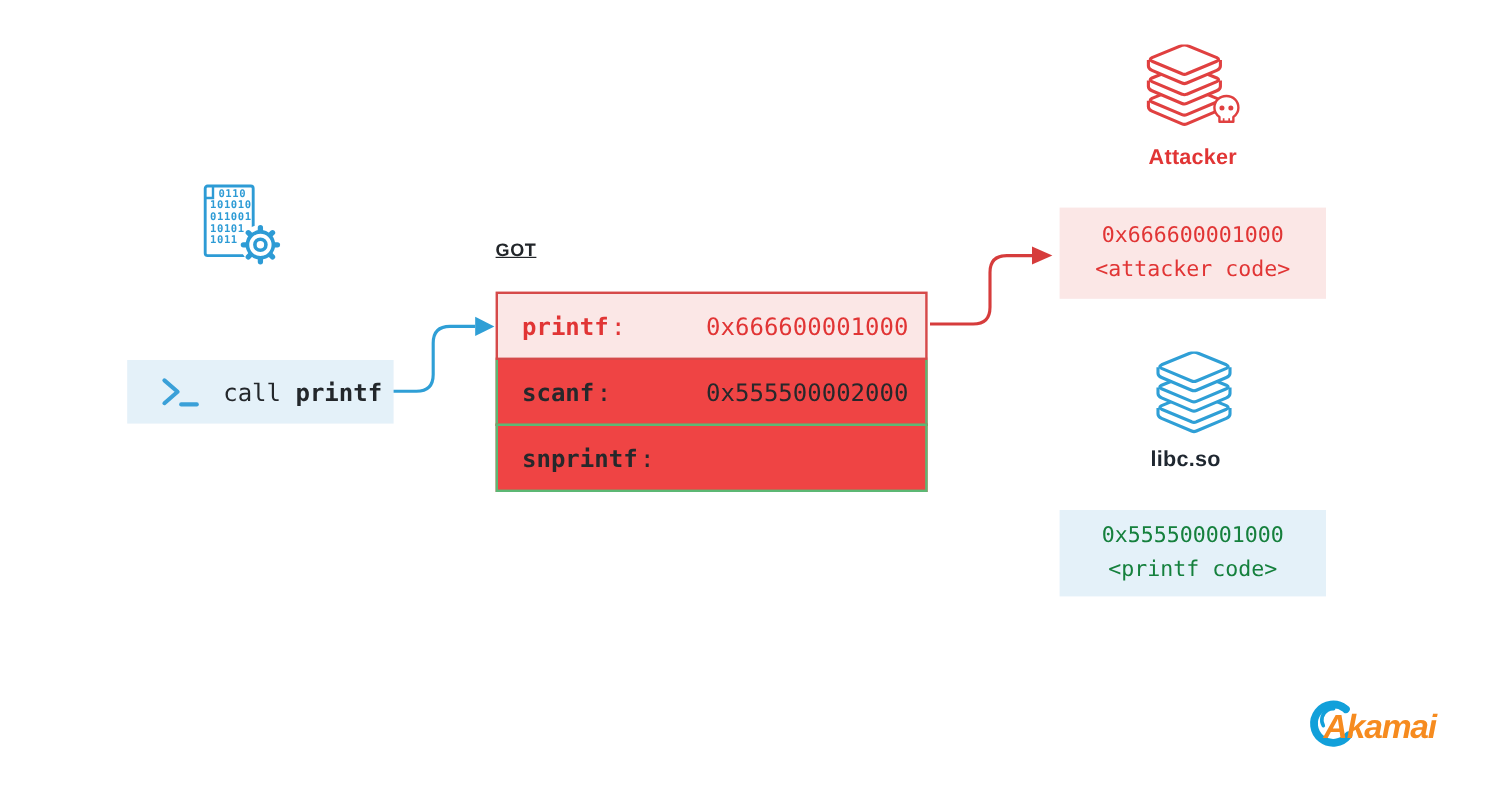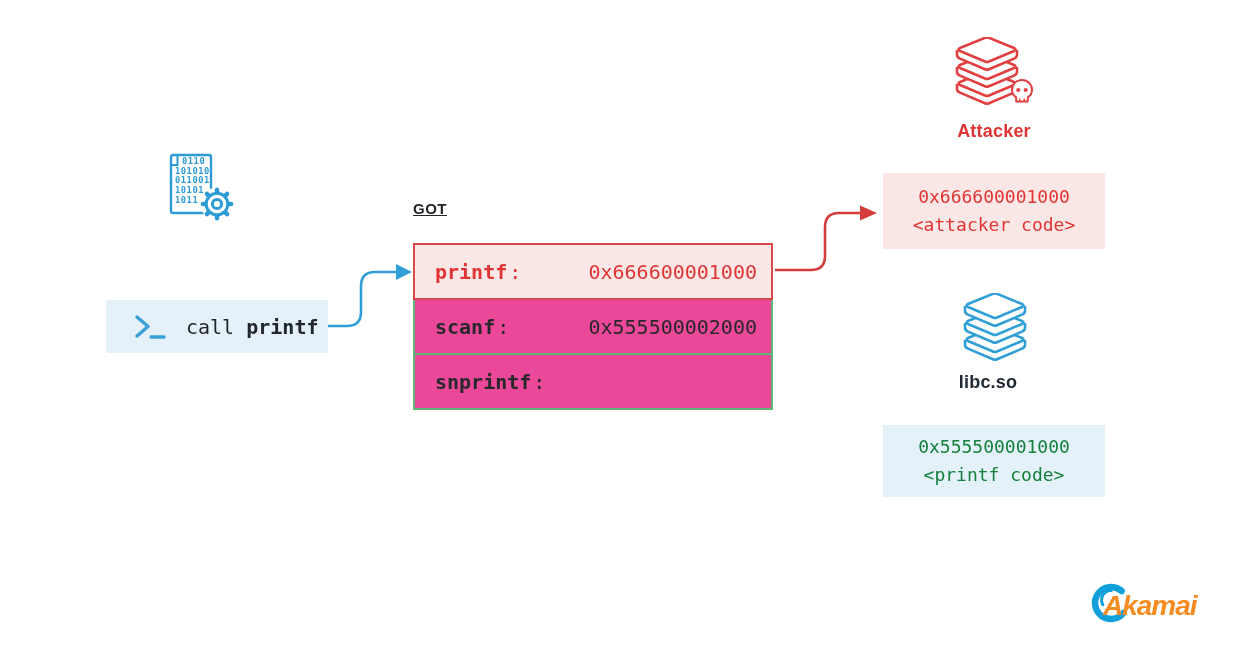--- a/index.html
+++ b/index.html
@@ -40,21 +40,21 @@
     box-sizing:border-box;width:360px;height:57px;
     display:flex;align-items:center;padding:0 14px 0 20px;
     font-family:"DejaVu Sans Mono",monospace;font-size:20px;
   }
   .got-row + .got-row{margin-top:-2px;}
   .got-row.hijacked{
     background:#fbe7e6;border:2px solid #d64a4a;color:#e13535;
     position:relative;z-index:2;
   }
   .got-row.normal{
-    background:#ec4899;border:2px solid #5cb874;color:#26282b;
+    background:#ef4444;border:2px solid #5cb874;color:#26282b;
     position:relative;z-index:1;
   }
   .got-name{font-weight:bold;}
   .got-colon{margin-left:2px;}
   .got-addr{margin-left:auto;}
 
   
   .code-box{
     position:absolute;left:883px;width:222px;box-sizing:border-box;
     font-family:"DejaVu Sans Mono",monospace;font-size:18px;line-height:28px;

